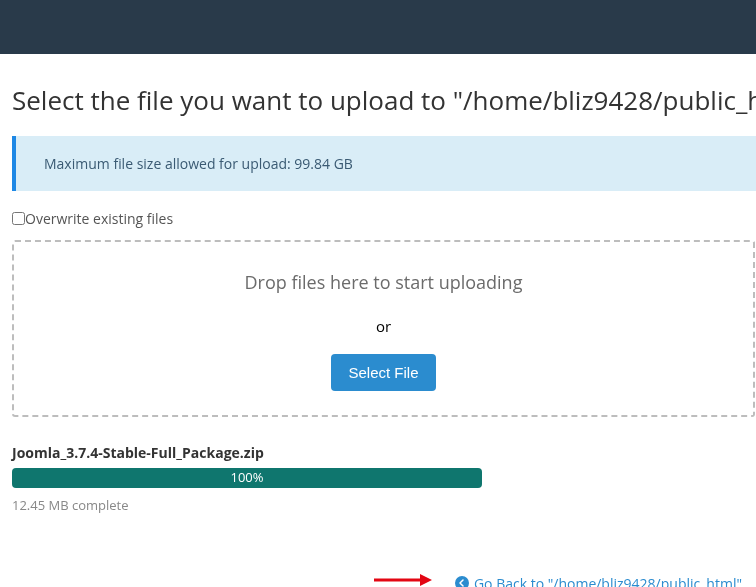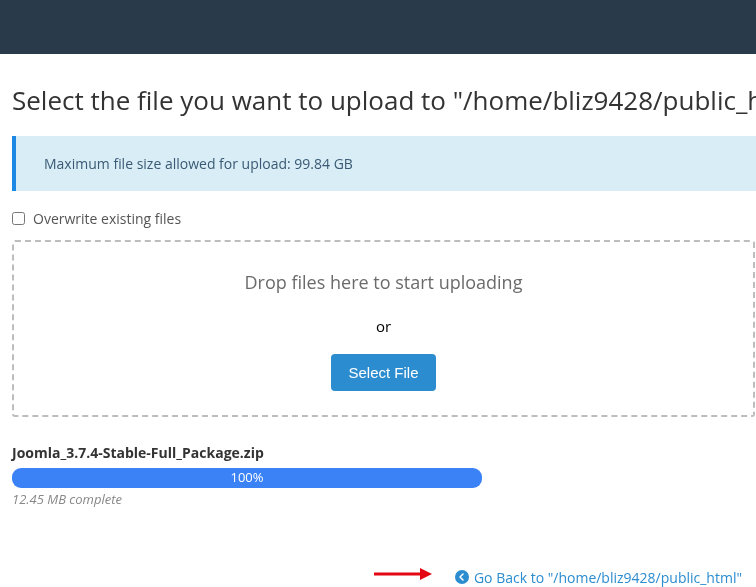--- a/index.html
+++ b/index.html
@@ -29,21 +29,21 @@
     background: #d9edf7;
     border-left: 4px solid #1e88e5;
     color: #3a5a73;
     font-size: 14px;
     padding: 18px 28px;
     margin-bottom: 18px;
   }
   .overwrite-row {
     display: flex;
     align-items: center;
-    gap: 8px;
+    gap: 0;
     font-size: 14px;
     color: #555;
     margin: 10px 0 12px 0;
   }
   .overwrite-row input[type="checkbox"] {
     width: 13px; height: 13px;
   }
   .dropzone {
     border: 2px dashed #bdbdbd;
     border-radius: 3px;
@@ -76,34 +76,33 @@
     width: 470px;
   }
   .upload-filename {
     font-size: 14px;
     font-weight: 700;
     color: #333;
     margin-bottom: 6px;
     margin-top: 16px;
   }
   .progress-bar {
-    background: #3b82f6;
+    background: #0f766e;
     color: #fff;
     text-align: center;
     font-size: 13px;
     line-height: 18px;
     height: 20px;
-    border-radius: 9px;
+    border-radius: 4px;
     white-space: nowrap;
   }
   .upload-status {
     font-size: 13px;
     color: #888;
-    margin-top: 2px;
-    font-style: italic;
+    margin-top: 8px;
   }
   .go-back-row {
     margin-top: 56px;
     text-align: right;
     padding-right: 14px;
     position: relative;
   }
   .go-back-link {
     color: #2b8ccf;
     text-decoration: none;

